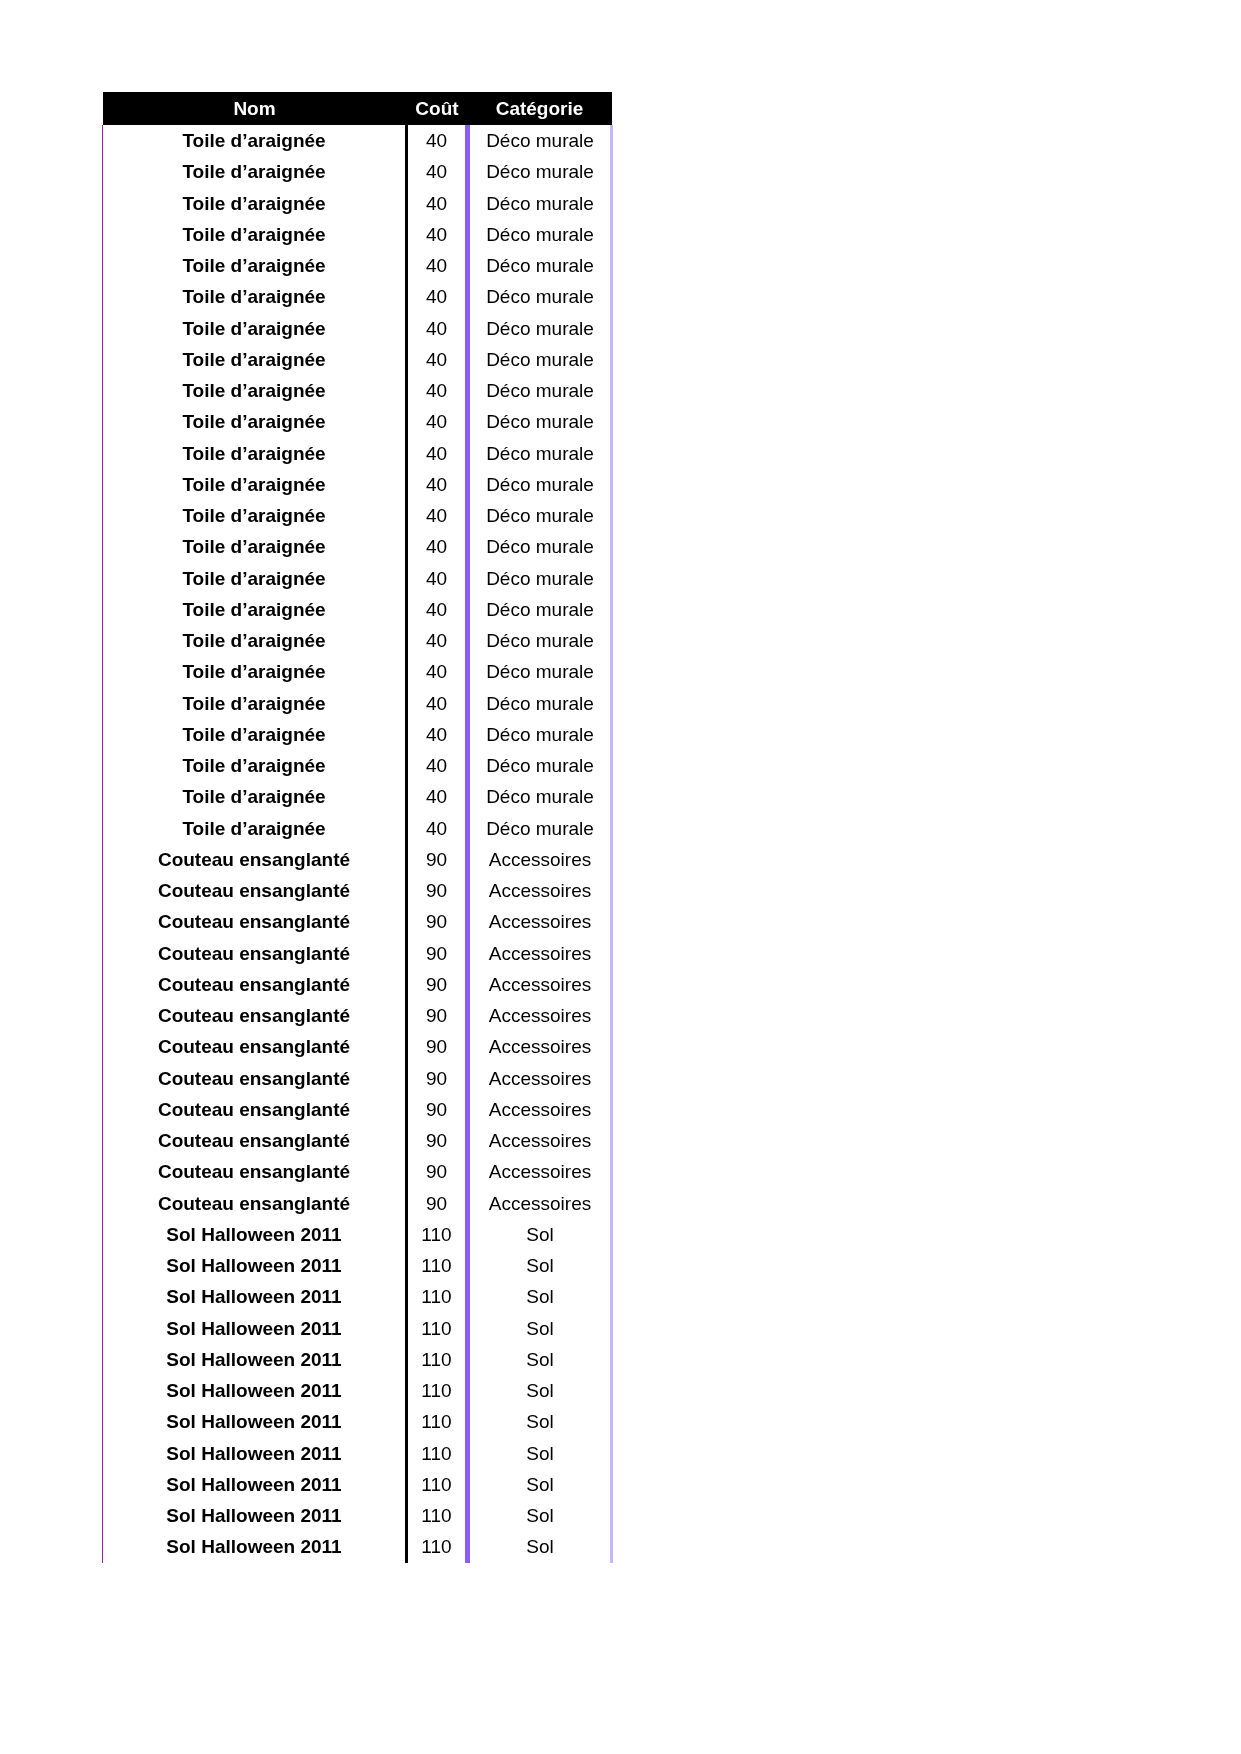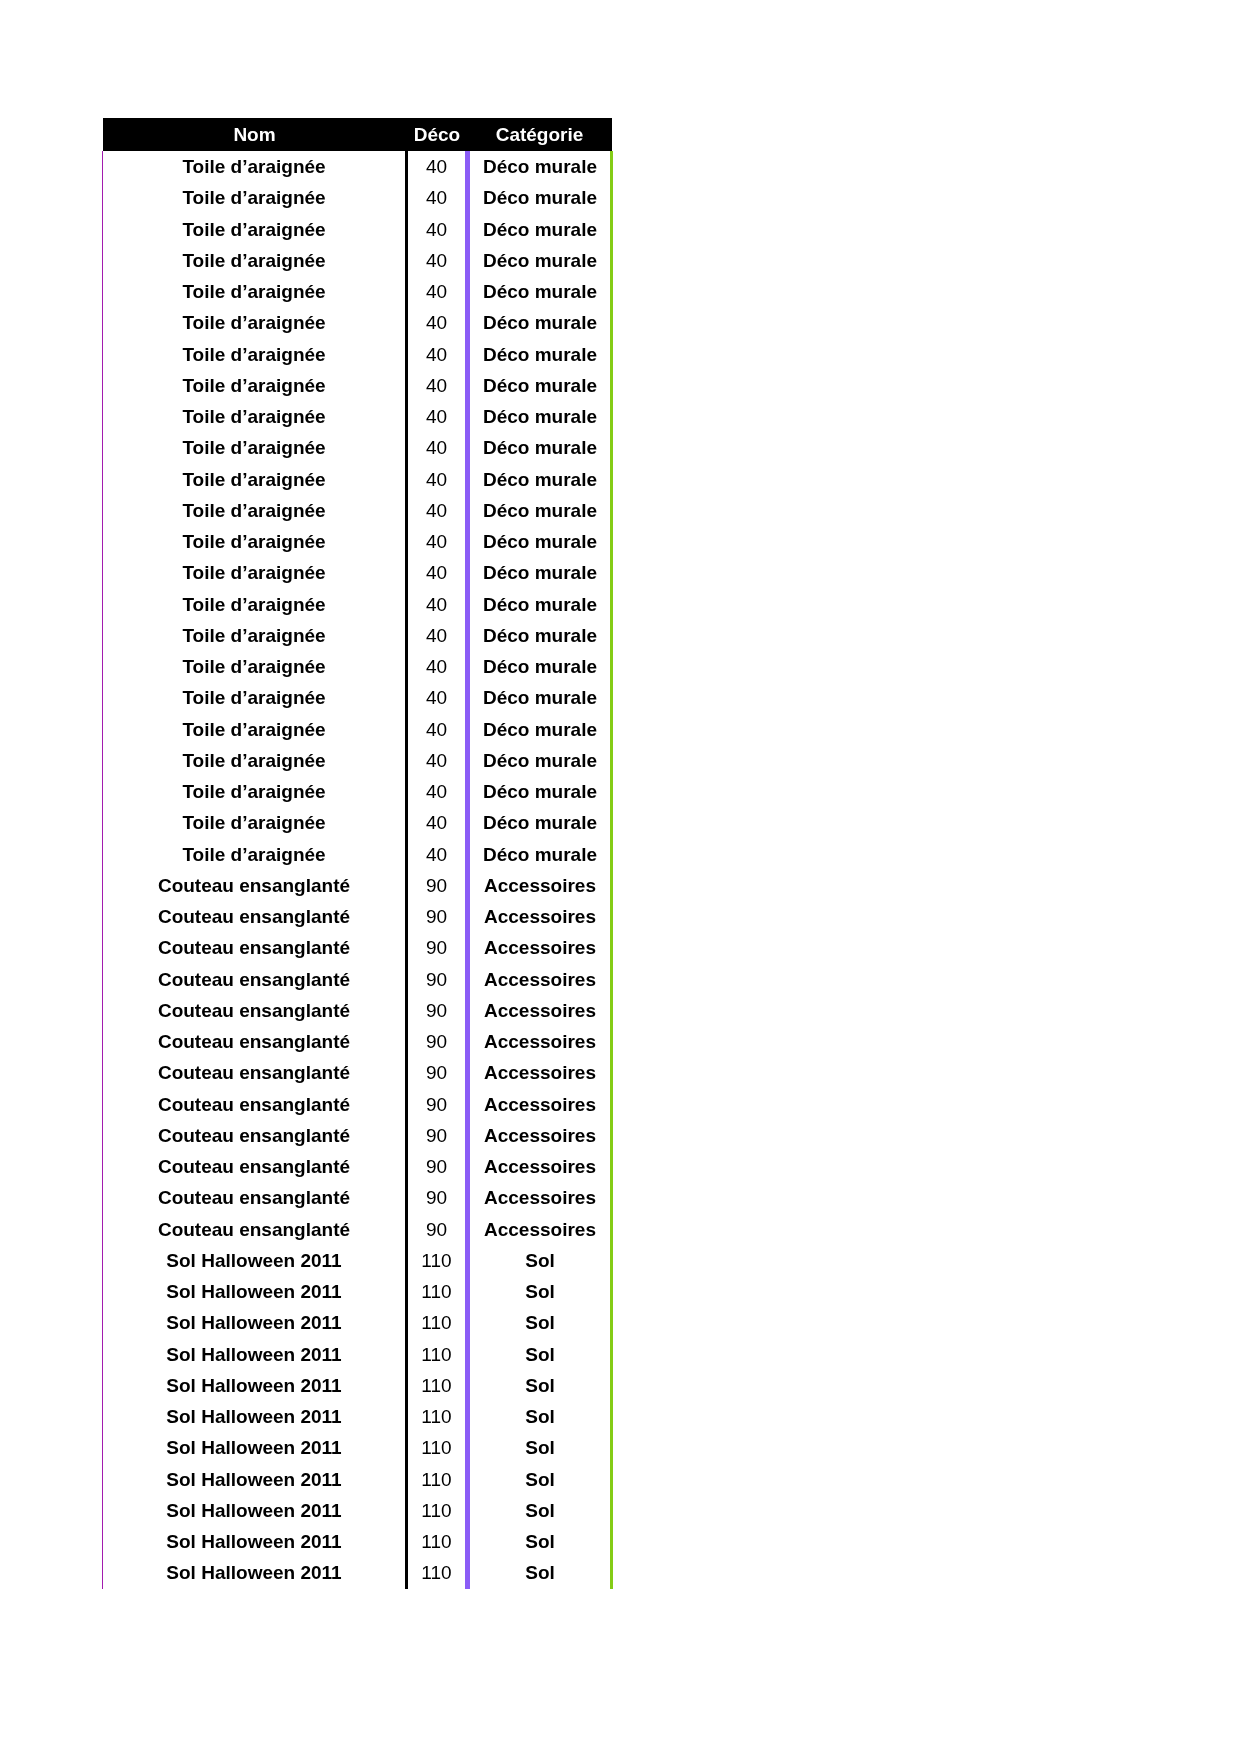--- a/index.html
+++ b/index.html
@@ -11,21 +11,21 @@
       width: 1241px;
       height: 1754px;
       position: relative;
       overflow: hidden;
       font-family: "Liberation Sans", "DejaVu Sans", sans-serif;
       color: #000000;
     }
     .sheet {
       position: absolute;
       left: 102px;
-      top: 118px;
+      top: 92px;
       width: 509px;
     }
     table.data-table {
       border-collapse: collapse;
       table-layout: fixed;
       width: 509px;
     }
     table.data-table col.c-nom { width: 304px; }
     table.data-table col.c-cout { width: 61px; }
     table.data-table col.c-cat { width: 144px; }
@@ -54,38 +54,37 @@
     }
     td.nom {
       border-left: 1px solid #a21caf;
       border-right: 3px solid #000;
       font-weight: bold;
     }
     td.cout {
       border-right: 5px solid #8b5cf6;
     }
     td.cat {
-      border-right: 3px solid #84cc16;
-      font-weight: bold;
+      border-right: 3px solid #c4b5fd;
     }
   </style>
 </head>
 <body>
 
 <div class="sheet">
   <table class="data-table">
     <colgroup>
       <col class="c-nom">
       <col class="c-cout">
       <col class="c-cat">
     </colgroup>
     <thead>
       <tr>
         <th>Nom</th>
-        <th>Déco</th>
+        <th>Coût</th>
         <th>Catégorie</th>
       </tr>
     </thead>
     <tbody id="table-body">
         <tr>
           <td class="nom">Toile d’araignée</td>
           <td class="cout">40</td>
           <td class="cat">Déco murale</td>
         </tr>
         <tr>

